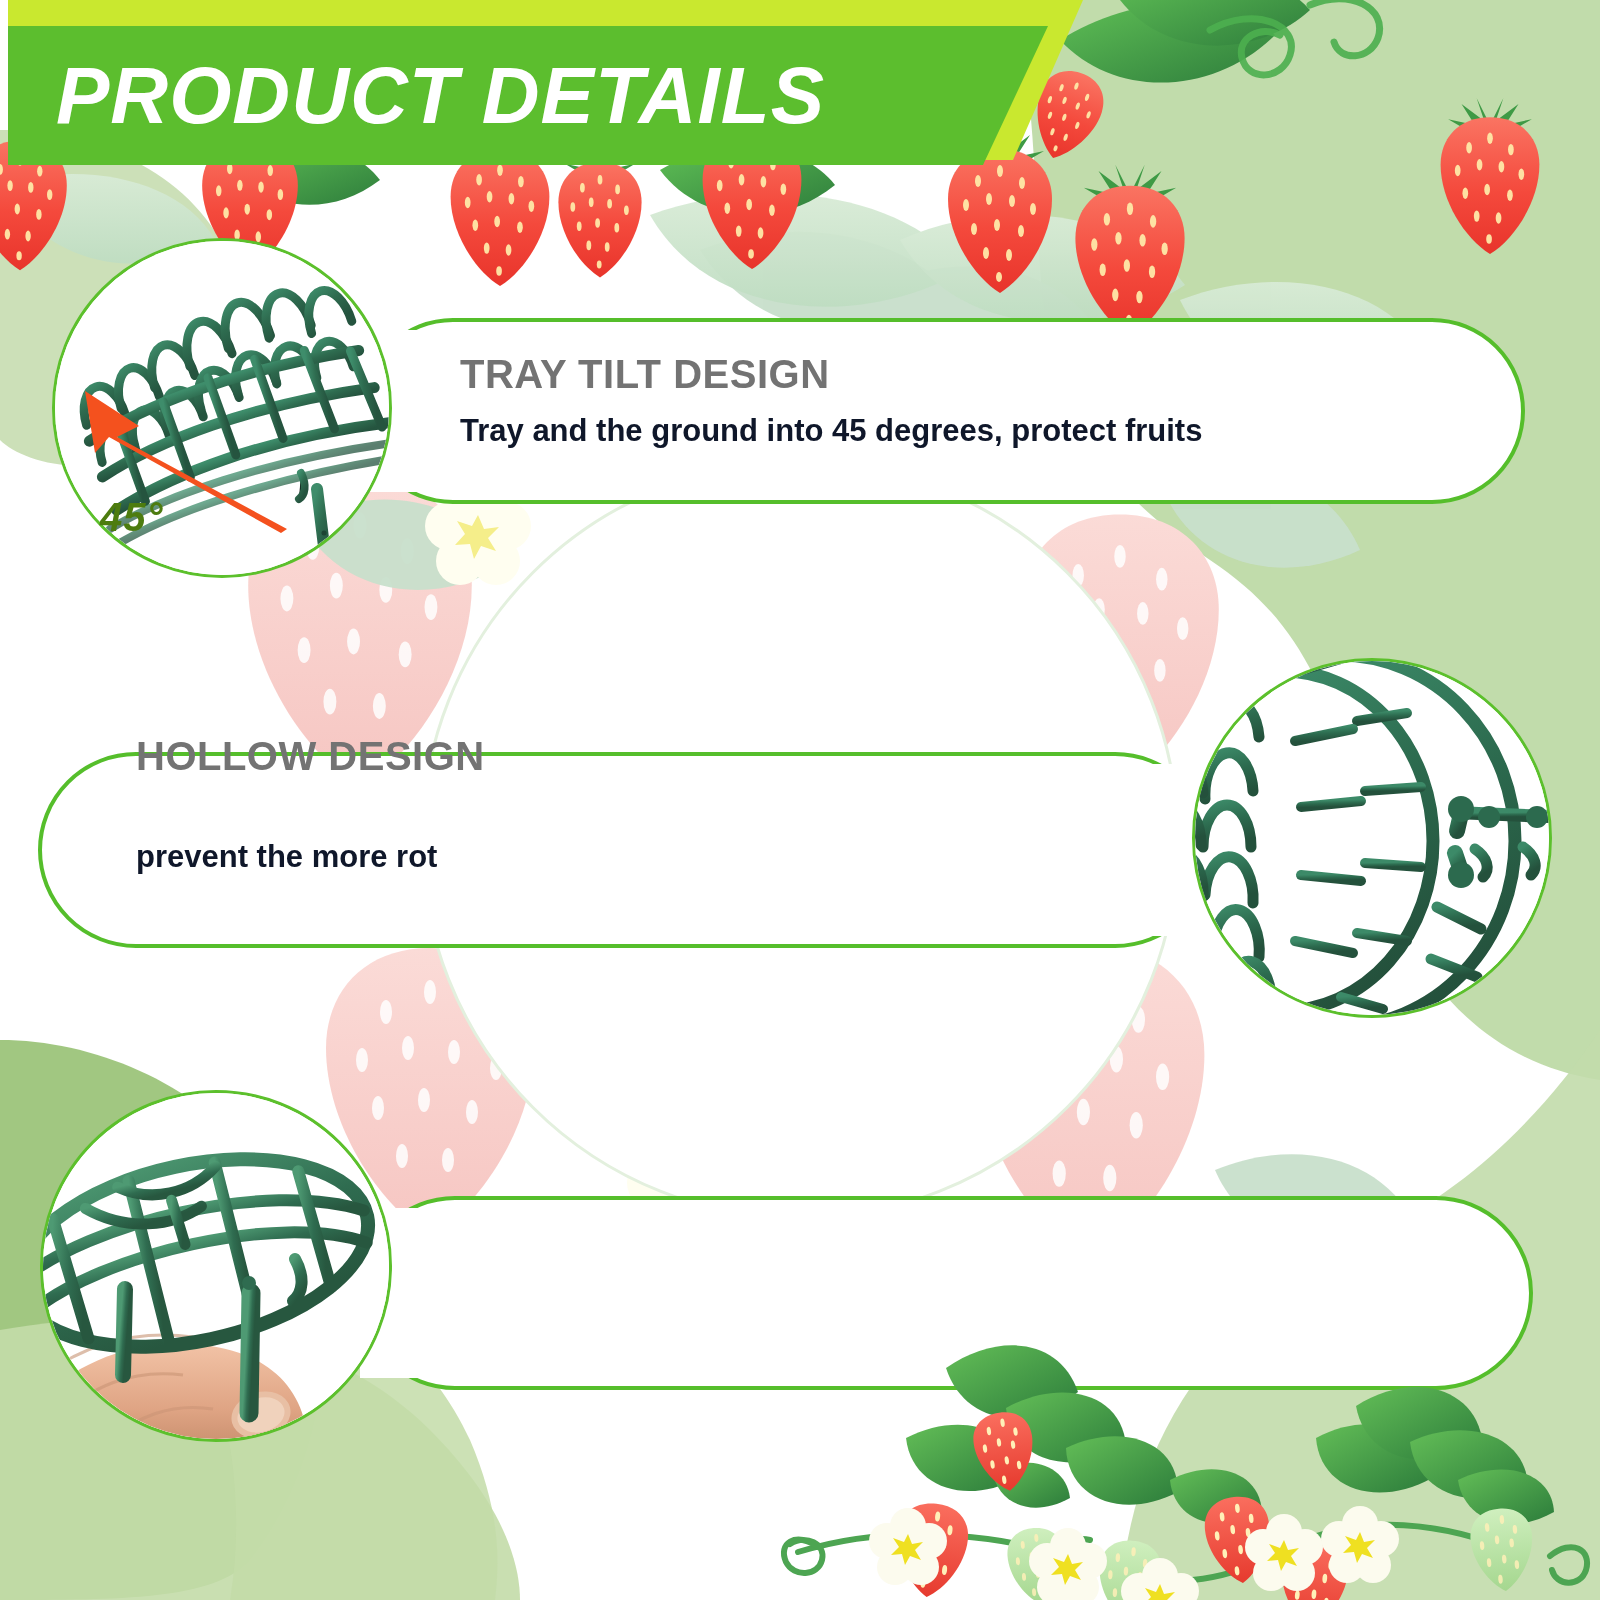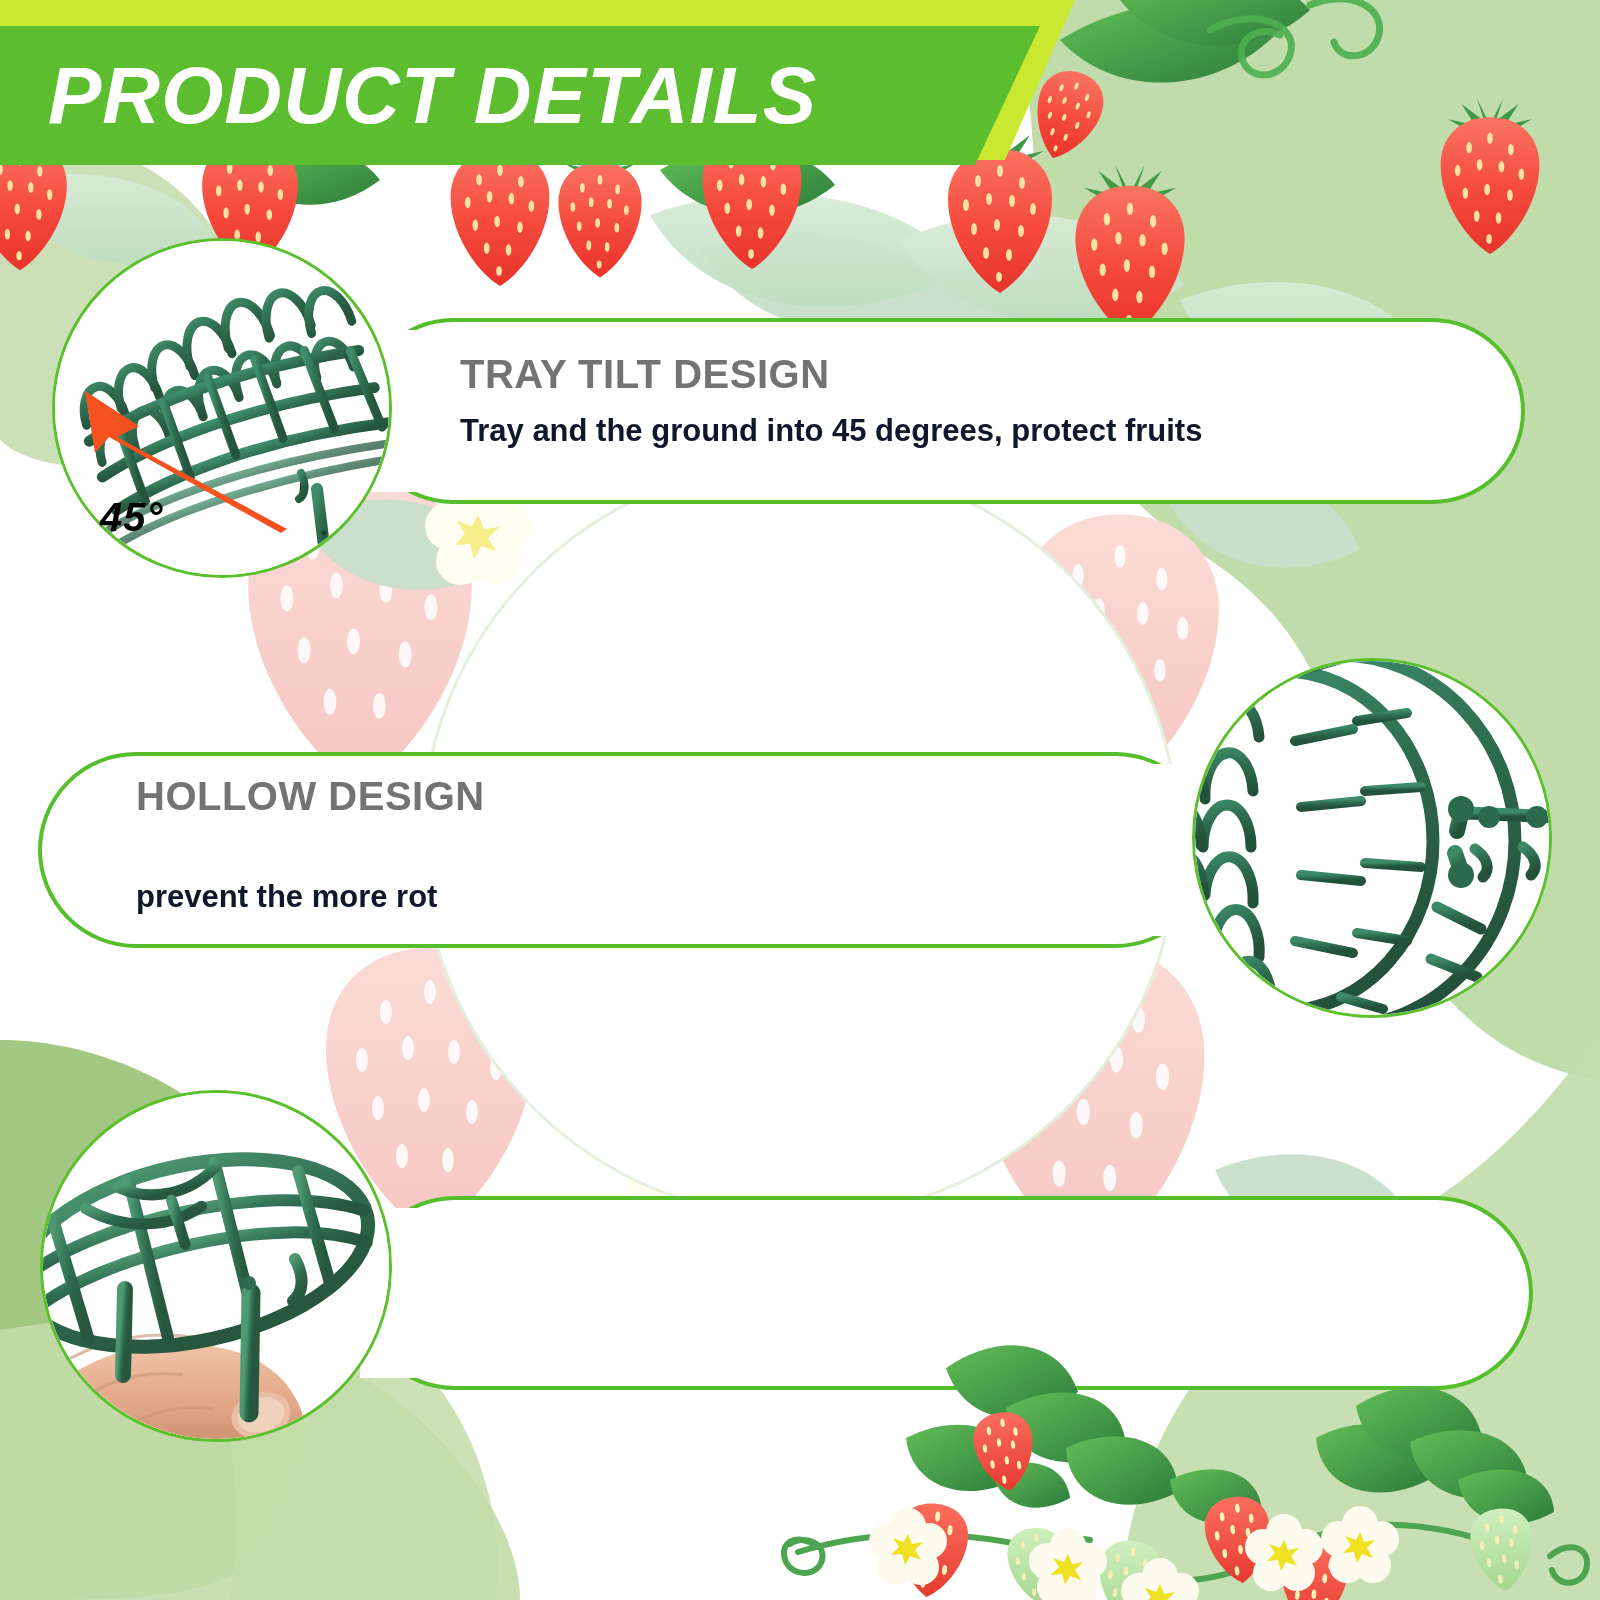--- a/index.html
+++ b/index.html
@@ -7,21 +7,21 @@
     width:1600px;height:1600px;overflow:hidden;
     background:#ffffff;
     font-family:"Liberation Sans",sans-serif;
     position:relative;
   }
   .stage{position:absolute;inset:0;width:1600px;height:1600px;overflow:hidden;}
   .layer{position:absolute;inset:0;width:1600px;height:1600px;}
   .abs{position:absolute;}
 
   
-  #header-banner{left:0;top:0;width:1080px;height:177px;}
+  #header-banner{left:8px;top:0;width:1080px;height:177px;}
   .banner-yellow{
     position:absolute;left:0;top:0;width:1075px;height:160px;
     background:#C9E82F;
     clip-path:polygon(0 0,1075px 0,1005px 160px,0 160px);
   }
   .banner-green{
     position:absolute;left:0;top:26px;width:1040px;height:139px;
     background:#5CBE2E;
     clip-path:polygon(0 0,1040px 0,975px 139px,0 139px);
   }
@@ -44,37 +44,37 @@
 
   .pill-text{position:absolute;}
   .ft-title{
     font-size:40px;font-weight:bold;color:#737373;letter-spacing:.5px;
     line-height:48px;white-space:nowrap;
   }
   .ft-body{
     font-size:31px;font-weight:bold;color:#0f172a;line-height:46px;
   }
   .pt-1{left:460px;top:350px;}
-  .pt-2{left:136px;top:772px;}
+  .pt-2{left:136px;top:732px;}
   .pt-3{left:458px;top:1224px;}
   .pt-1 .ft-body,.pt-3 .ft-body{margin-top:10px;}
   .pt-2 .ft-body{margin-top:8px;width:1010px;}
 
   
   .photo-circle{
     position:absolute;border:3px solid #5CC02C;border-radius:50%;
     background:#ffffff;overflow:hidden;box-sizing:border-box;
   }
   #photo-circle-tilt{left:52px;top:238px;width:340px;height:340px;}
   #photo-circle-hollow{left:1192px;top:658px;width:360px;height:360px;}
   #photo-circle-foot{left:40px;top:1090px;width:352px;height:352px;}
 
   .deg-label{
     position:absolute;left:100px;top:495px;
-    font-size:40px;font-weight:bold;font-style:italic;color:#000000;
+    font-size:40px;font-weight:bold;font-style:italic;color:#4d7c0f;
     letter-spacing:1px;
   }
 
   
   .mask-w{position:absolute;background:#ffffff;}
 
   
   #bottom-vine{position:absolute;left:760px;top:1330px;width:840px;height:270px;}
 </style>
 </head>

